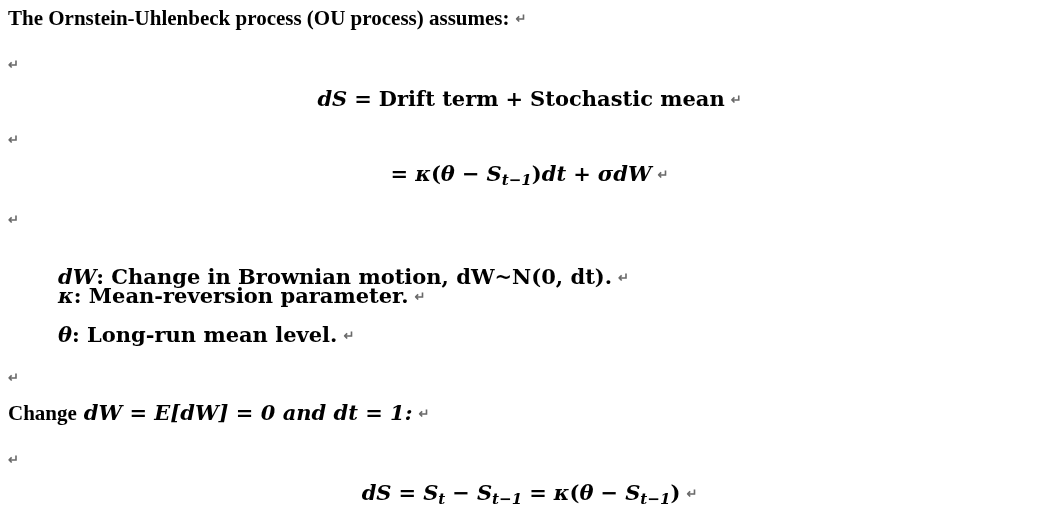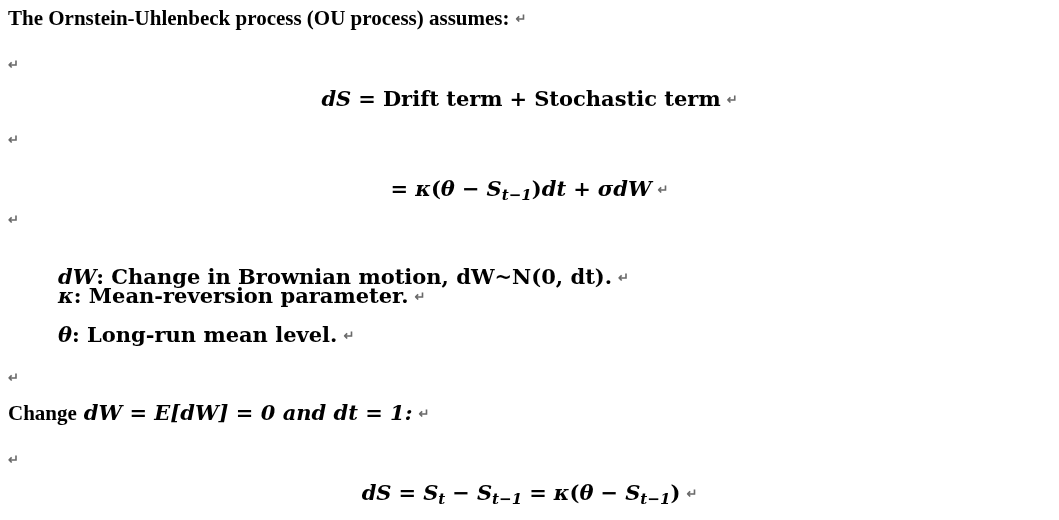--- a/index.html
+++ b/index.html
@@ -77,26 +77,26 @@
 
 <div class="page">
 
   <div class="line" style="left:8px; top:8px;">
     <span>The Ornstein-Uhlenbeck process (OU process) assumes:</span><span class="pilcrow">↵</span>
   </div>
 
   <div class="blank-mark" style="top:57px;">↵</div>
 
   <div class="centered math" style="top:86px;">
-    <span class="it">dS</span><span class="sp"></span><span class="op">=</span><span class="sp"></span><span class="op">Drift  term</span><span class="sp"></span><span class="op">+</span><span class="sp"></span><span class="op">Stochastic  term</span><span class="pilcrow">↵</span>
+    <span class="it">dS</span><span class="sp"></span><span class="op">=</span><span class="sp"></span><span class="op">Drift  term</span><span class="sp"></span><span class="op">+</span><span class="sp"></span><span class="op">Stochastic  mean</span><span class="pilcrow">↵</span>
   </div>
 
   <div class="blank-mark" style="top:132px;">↵</div>
 
-  <div class="centered math" style="top:176px;">
+  <div class="centered math" style="top:161px;">
     <span class="op">=</span><span class="sp"></span><span class="it">κ</span><span class="op">(</span><span class="it">θ</span><span class="sp"></span><span class="op">−</span><span class="sp"></span><span class="it">S</span><sub class="it">t−1</sub><span class="op">)</span><span class="it">dt</span><span class="sp"></span><span class="op">+</span><span class="sp"></span><span class="it">σ</span><span class="it">dW</span><span class="pilcrow">↵</span>
   </div>
 
   <div class="blank-mark" style="top:212px;">↵</div>
 
   <div class="indent-item math" style="top:253px;margin-top:11px;">
     <span class="it">dW</span><span>: Change in Brownian motion,  dW~N(0, dt).</span><span class="pilcrow">↵</span>
   </div>
 
   <div class="indent-item math" style="top:322px;">

